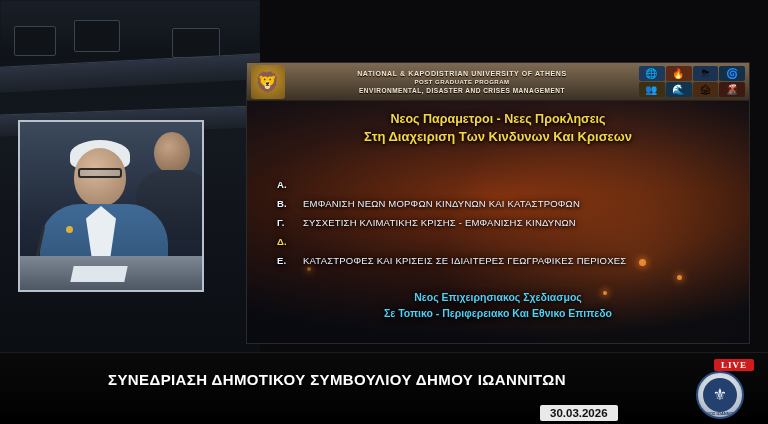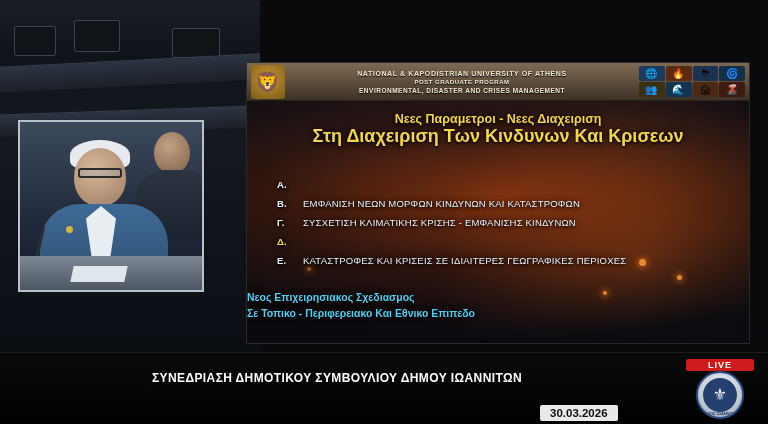--- a/index.html
+++ b/index.html
@@ -179,21 +179,21 @@
     background: #12233b;
   }
 
   
   .slide-title {
     position: absolute; left: 0; top: 48px; width: 100%;
     text-align: center; color: #f4d742;
     font-weight: bold; font-size: 12.5px; line-height: 17px;
     text-shadow: 0 1px 3px #000, 0 0 7px rgba(0,0,0,.9);
   }
-  .slide-title .t2 { font-size: 18px; }
+  .slide-title .t2 { font-size: 13px; }
 
   
   .bullets {
     position: absolute; left: 30px; top: 116px; right: 18px;
   }
   .bullet {
     display: flex;
     color: #eaf3ff;
     font-size: 9.5px;
     line-height: 12px;
@@ -202,53 +202,53 @@
     letter-spacing: .2px;
   }
   .bullet .bl {
     width: 26px; flex: 0 0 26px; font-weight: bold;
   }
   .bullet.hl { color: #f4d742; }
   .bullet.hl .bl { color: #f4d742; }
 
   .footer-lines {
     position: absolute; left: 0; bottom: 22px; width: 100%;
-    text-align: left; color: #59c7f0;
+    text-align: center; color: #59c7f0;
     font-size: 10.5px; line-height: 16px; font-weight: bold;
     text-shadow: 0 1px 3px #000, 0 0 7px rgba(0,0,0,.95);
   }
   .footer-lines .f1 { color: #4fd0f5; }
   .footer-lines .f2 { color: #4fd0f5; }
 
   
   .banner {
     position: absolute; left: 0; bottom: 0;
     width: 768px; height: 72px;
     background: linear-gradient(180deg,#0a0a0a 0%, #000 100%);
     border-top: 1px solid #1c1c1c;
   }
   .banner-title {
     position: absolute; left: 52px; top: 18px;
     width: 570px; text-align: center;
     color: #ffffff; font-weight: bold;
-    font-size: 12px; letter-spacing: .4px;
+    font-size: 15px; letter-spacing: .4px;
     text-shadow: 0 1px 2px #000;
   }
   .date-box {
     position: absolute; left: 540px; top: 52px;
     background: #e9e9e9; color: #111;
     font-size: 11.5px; font-weight: bold;
     padding: 2px 10px; border-radius: 2px;
   }
   .live-badge {
     position: absolute; right: 14px; top: 6px;
     background: #cf1b1b; color: #fff;
     font-size: 9px; font-weight: bold;
     letter-spacing: 1px;
-    padding: 1px 22px; border-radius: 2px;
+    padding: 1px 7px; border-radius: 2px; font-family: Liberation Serif, serif;
   }
   .logo-circle {
     position: absolute; right: 24px; top: 18px;
     width: 48px; height: 48px; border-radius: 50%;
     background: radial-gradient(circle at 50% 35%, #f2f4f7 0%, #c7ced8 55%, #8e99a8 100%);
     border: 2px solid #2b4f84;
     display: flex; flex-direction: column;
     align-items: center; justify-content: center;
     overflow: hidden;
   }
@@ -314,21 +314,21 @@
           <div class="hicon" style="background:#1b3350">⛈</div>
           <div class="hicon" style="background:#143047">🌀</div>
           <div class="hicon" style="background:#3b2f14">👥</div>
           <div class="hicon" style="background:#12344d">🌊</div>
           <div class="hicon" style="background:#4a2a12">🏚</div>
           <div class="hicon" style="background:#3d1a10">🌋</div>
         </div>
       </div>
 
       <div class="slide-title">
-        <div class="t1">Νεες Παραμετροι - Νεες Διαχειριση</div>
+        <div class="t1">Νεος Παραμετροι - Νεες Προκλησεις</div>
         <div class="t2">Στη Διαχειριση Των Κινδυνων Και Κρισεων</div>
       </div>
 
       <div class="bullets">
         <div class="bullet">
           <span class="bl">Α.</span>
         </div>
         <div class="bullet">
           <span class="bl">Β.</span>
           <span>ΕΜΦΑΝΙΣΗ ΝΕΩΝ ΜΟΡΦΩΝ ΚΙΝΔΥΝΩΝ ΚΑΙ ΚΑΤΑΣΤΡΟΦΩΝ</span>

